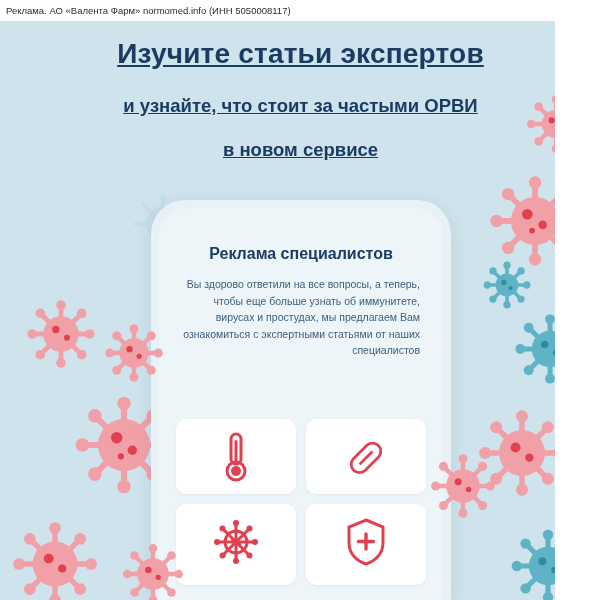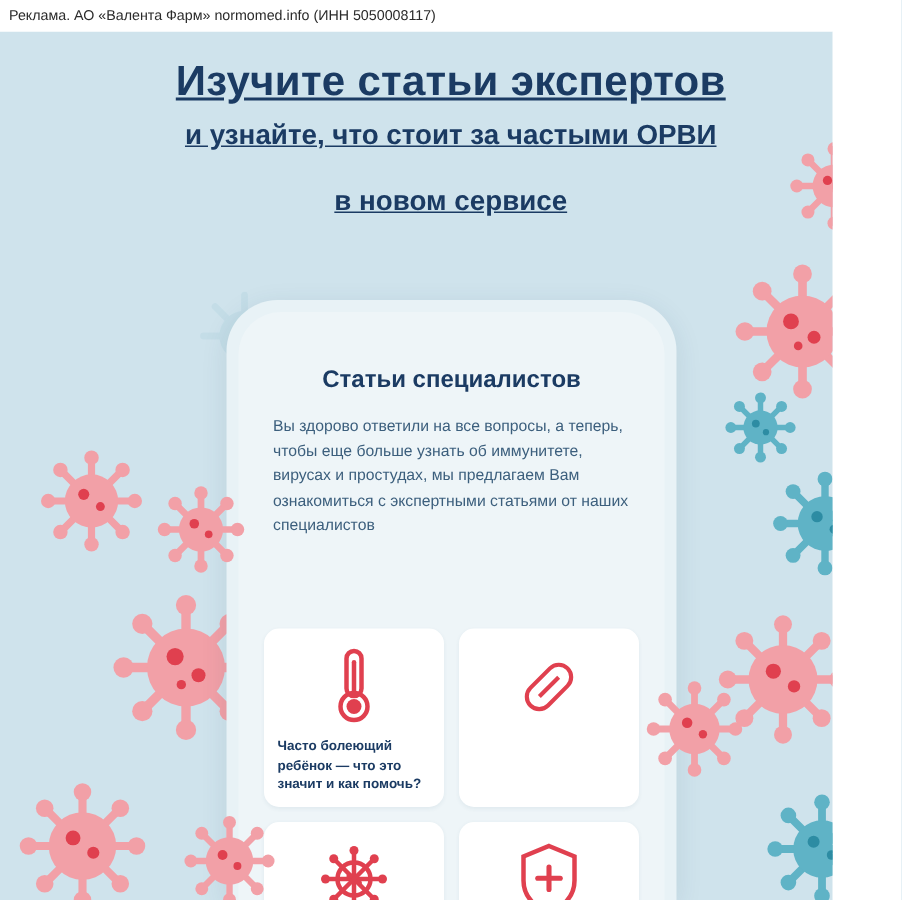--- a/index.html
+++ b/index.html
@@ -63,21 +63,21 @@
   .headline .l1 {
     font-size: 28px;
     font-weight: bold;
     letter-spacing: 0.2px;
     line-height: 34px;
   }
   .headline .l2 {
     font-size: 18.5px;
     font-weight: bold;
     line-height: 30px;
-    margin-top: 4px;
+    margin-top: 20px;
   }
   .headline .l3 {
     font-size: 18.5px;
     font-weight: bold;
     line-height: 30px;
     margin-top: 14px;
   }
 
   
   .phone {
@@ -103,21 +103,21 @@
   }
   .phone-title {
     margin-top: 37px;
     text-align: center;
     font-size: 16px;
     font-weight: bold;
     color: #1b3b63;
   }
   .phone-body {
     margin: 13px 23px 5px 23px;
-    text-align: left;
+    text-align: right;
     font-size: 10.5px;
     line-height: 16.5px;
     color: #3c5f7d;
   }
 
   .cards {
     position: absolute;
     left: 17px;
     top: 211px;
     width: 250px;
@@ -407,35 +407,34 @@
           <line x1="50" y1="50" x2="89" y2="50"></line>
         <line x1="50" y1="50" x2="22" y2="22"></line>
           <line x1="50" y1="50" x2="78" y2="78"></line>
       </g>
       <circle cx="50" cy="50" r="24" fill="#bcd9e4"></circle>
     </svg>
 
     <div class="phone">
       <div class="phone-inner">
 
-        <div class="phone-title">Статьи специалистов</div>
+        <div class="phone-title">Реклама специалистов</div>
         <div class="phone-body">Вы здорово ответили на все вопросы, а теперь, чтобы еще больше узнать об иммунитете, вирусах и простудах, мы предлагаем Вам ознакомиться с экспертными статьями от наших специалистов</div>
 
         <div class="cards">
 
           <div class="card">
             <div class="card-icon">
               <svg width="30" height="52" viewBox="0 0 30 52">
                 <rect x="10" y="3" width="10" height="30" rx="5" fill="none" stroke="#e0404f" stroke-width="3"></rect>
                 <rect x="13.5" y="9" width="3" height="22" rx="1.5" fill="#e0404f"></rect>
                 <circle cx="15" cy="40" r="9" fill="none" stroke="#e0404f" stroke-width="3"></circle>
                 <circle cx="15" cy="40" r="5" fill="#e0404f"></circle>
               </svg>
             </div>
-            <div class="card-label">Часто болеющий ребёнок — что это значит и как помочь?</div>
           </div>
 
           <div class="card">
             <div class="card-icon">
               <svg width="46" height="46" viewBox="0 0 50 50">
                 <rect x="6" y="17" width="38" height="18" rx="9" fill="none" stroke="#e0404f" stroke-width="3" transform="rotate(-45 25 26)"></rect>
                 <line x1="18" y1="33" x2="32" y2="19" stroke="#e0404f" stroke-width="3"></line>
               </svg>
             </div>
           </div>

